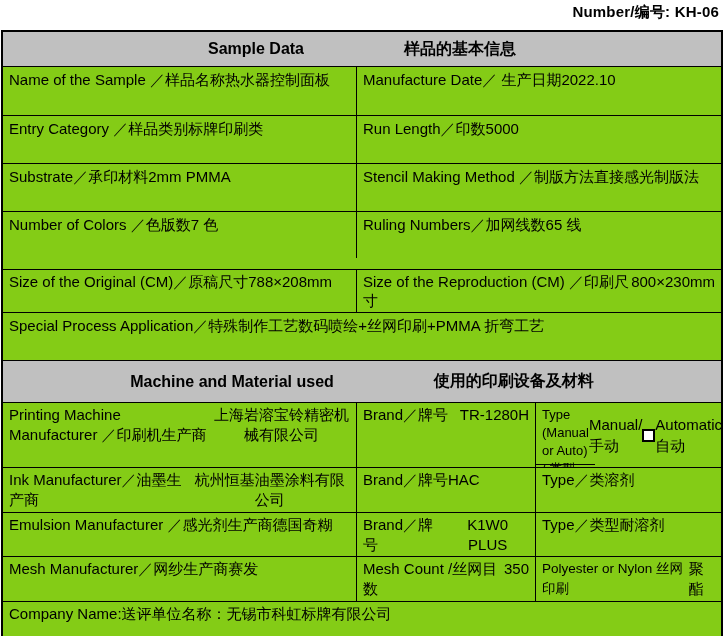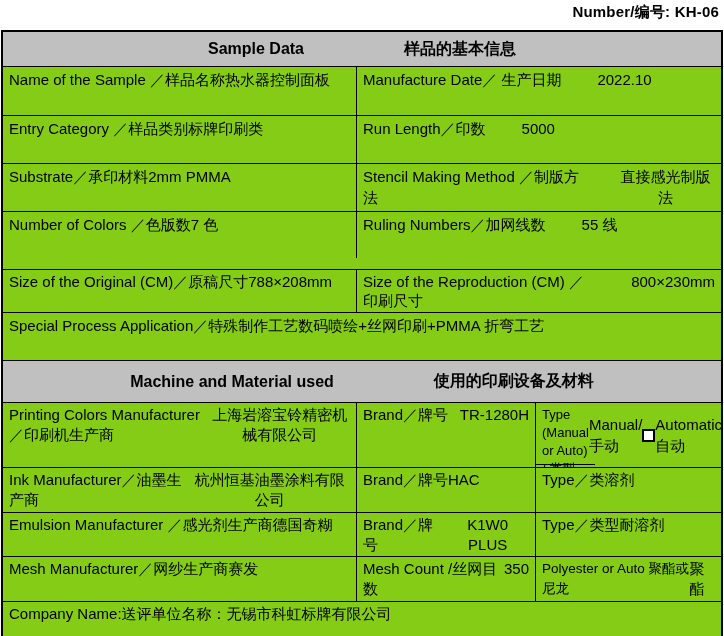--- a/index.html
+++ b/index.html
@@ -21,21 +21,21 @@
   .row { display:flex; border-top:1px solid var(--border); width:100%; }
   .row:first-child { border-top:none; }
   .sec {
     background:var(--header-bg); align-items:center; justify-content:center;
     font-weight:bold; font-size:16px;
   }
   .sec .en { margin-right:100px; }
   .cell { padding:2px 6px; overflow:hidden; display:flex; flex-direction:row; }
   .cell + .cell { border-left:1px solid var(--border); }
   .c-left1 { width:353px; flex:none; }
-  .c-right1 { flex:1;gap:36px; }
+  .c-right1 { flex:1; }
   .c1 { width:353px; flex:none; }
   .c2 { width:179px; flex:none; }
   .c3 { flex:1; }
   .lbl { font-size:15px; line-height:21px; text-align:left; }
   .val { font-size:15px; line-height:21px; text-align:center; }
   .val.left { text-align:left; }
   .h34 { height:34px; } .h49 { height:49px; } .h48 { height:48px; }
   .h47 { height:47px; } .h43 { height:43px;margin-top:11px; } .h42 { height:42px; }
   .h65 { height:65px; } .h45 { height:45px; } .h44 { height:44px; }
   .h43 .lbl, .h43 .val { line-height:19px; }
@@ -104,21 +104,21 @@
       </div>
     </div>
 
     <div class="row h47">
       <div class="cell c-left1">
         <div class="lbl">Number of Colors ／色版数</div>
         <div class="val">7 色</div>
       </div>
       <div class="cell c-right1">
         <div class="lbl">Ruling Numbers／加网线数</div>
-        <div class="val">55 线</div>
+        <div class="val">65 线</div>
       </div>
     </div>
 
     <div class="row h43">
       <div class="cell c-left1">
         <div class="lbl">Size of the Original (CM)／原稿尺寸</div>
         <div class="val">788×208mm</div>
       </div>
       <div class="cell c-right1">
         <div class="lbl">Size of the Reproduction (CM) ／印刷尺寸</div>
@@ -133,21 +133,21 @@
       </div>
     </div>
 
     <div class="row sec h42">
       <span class="en">Machine and Material used</span>
       <span class="zh">使用的印刷设备及材料</span>
     </div>
 
     <div class="row h65 tight">
       <div class="cell c1">
-        <div class="lbl">Printing Colors Manufacturer ／印刷机生产商</div>
+        <div class="lbl">Printing Machine Manufacturer ／印刷机生产商</div>
         <div class="val">上海岩溶宝铃精密机械有限公司</div>
       </div>
       <div class="cell c2 spread">
         <div class="lbl">Brand／牌号</div>
         <div class="val">TR-1280H</div>
       </div>
       <div class="cell c3">
         <div class="type-head">Type (Manual or Auto) / 类型</div>
         <div class="cbline between">
           <span>Manual/手动</span>
@@ -199,21 +199,21 @@
     <div class="row h45 tight">
       <div class="cell c1">
         <div class="lbl">Mesh Manufacturer／网纱生产商</div>
         <div class="val">赛发</div>
       </div>
       <div class="cell c2">
         <div class="lbl">Mesh Count /丝网目数</div>
         <div class="val">350</div>
       </div>
       <div class="cell c3">
-        <div class="lbl" style="font-size:13.5px">Polyester or Auto 聚酯或尼龙</div>
+        <div class="lbl" style="font-size:13.5px">Polyester or Nylon 丝网印刷</div>
         <div class="val left">聚酯</div>
       </div>
     </div>
 
     <div class="row h44 company">
       <div class="cell" style="flex:1">
         <div class="lbl">Company Name:</div>
         <div class="lbl">送评单位名称：无锡市科虹标牌有限公司</div>
       </div>
     </div>

